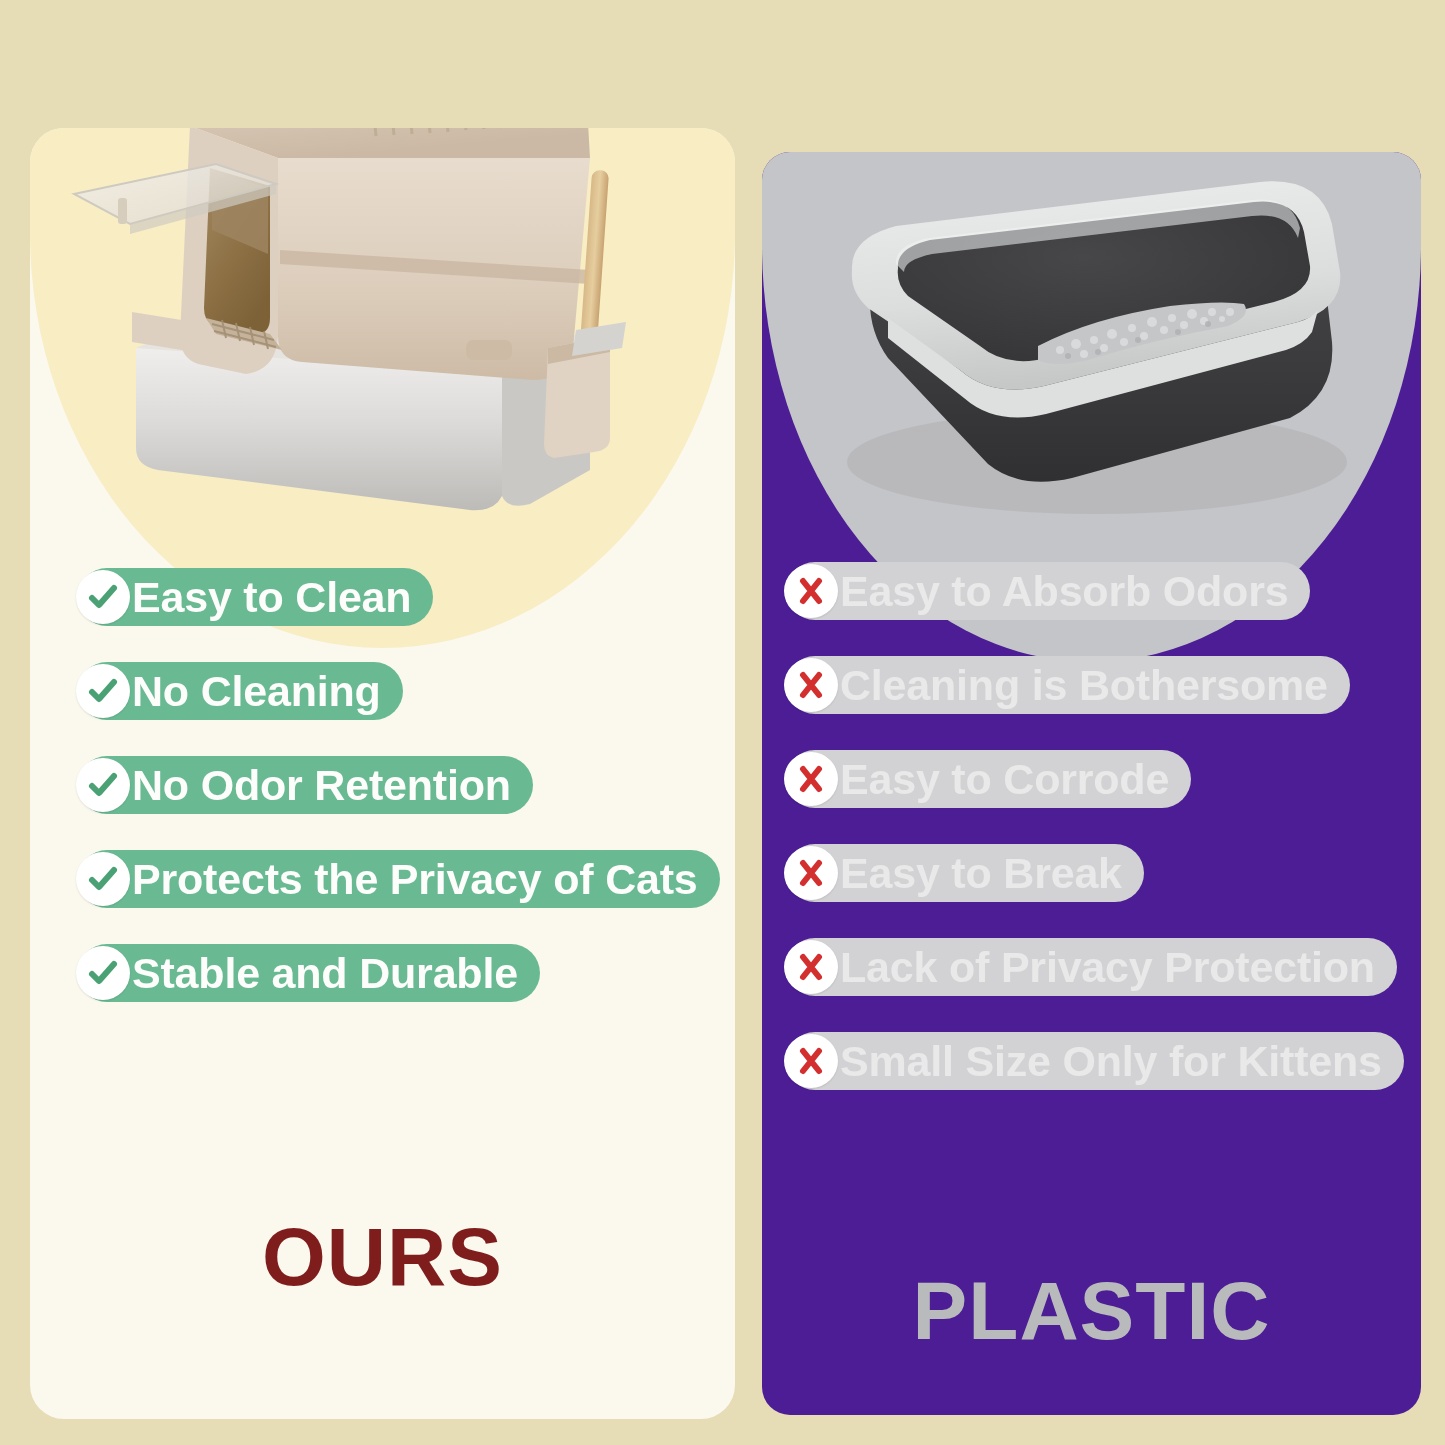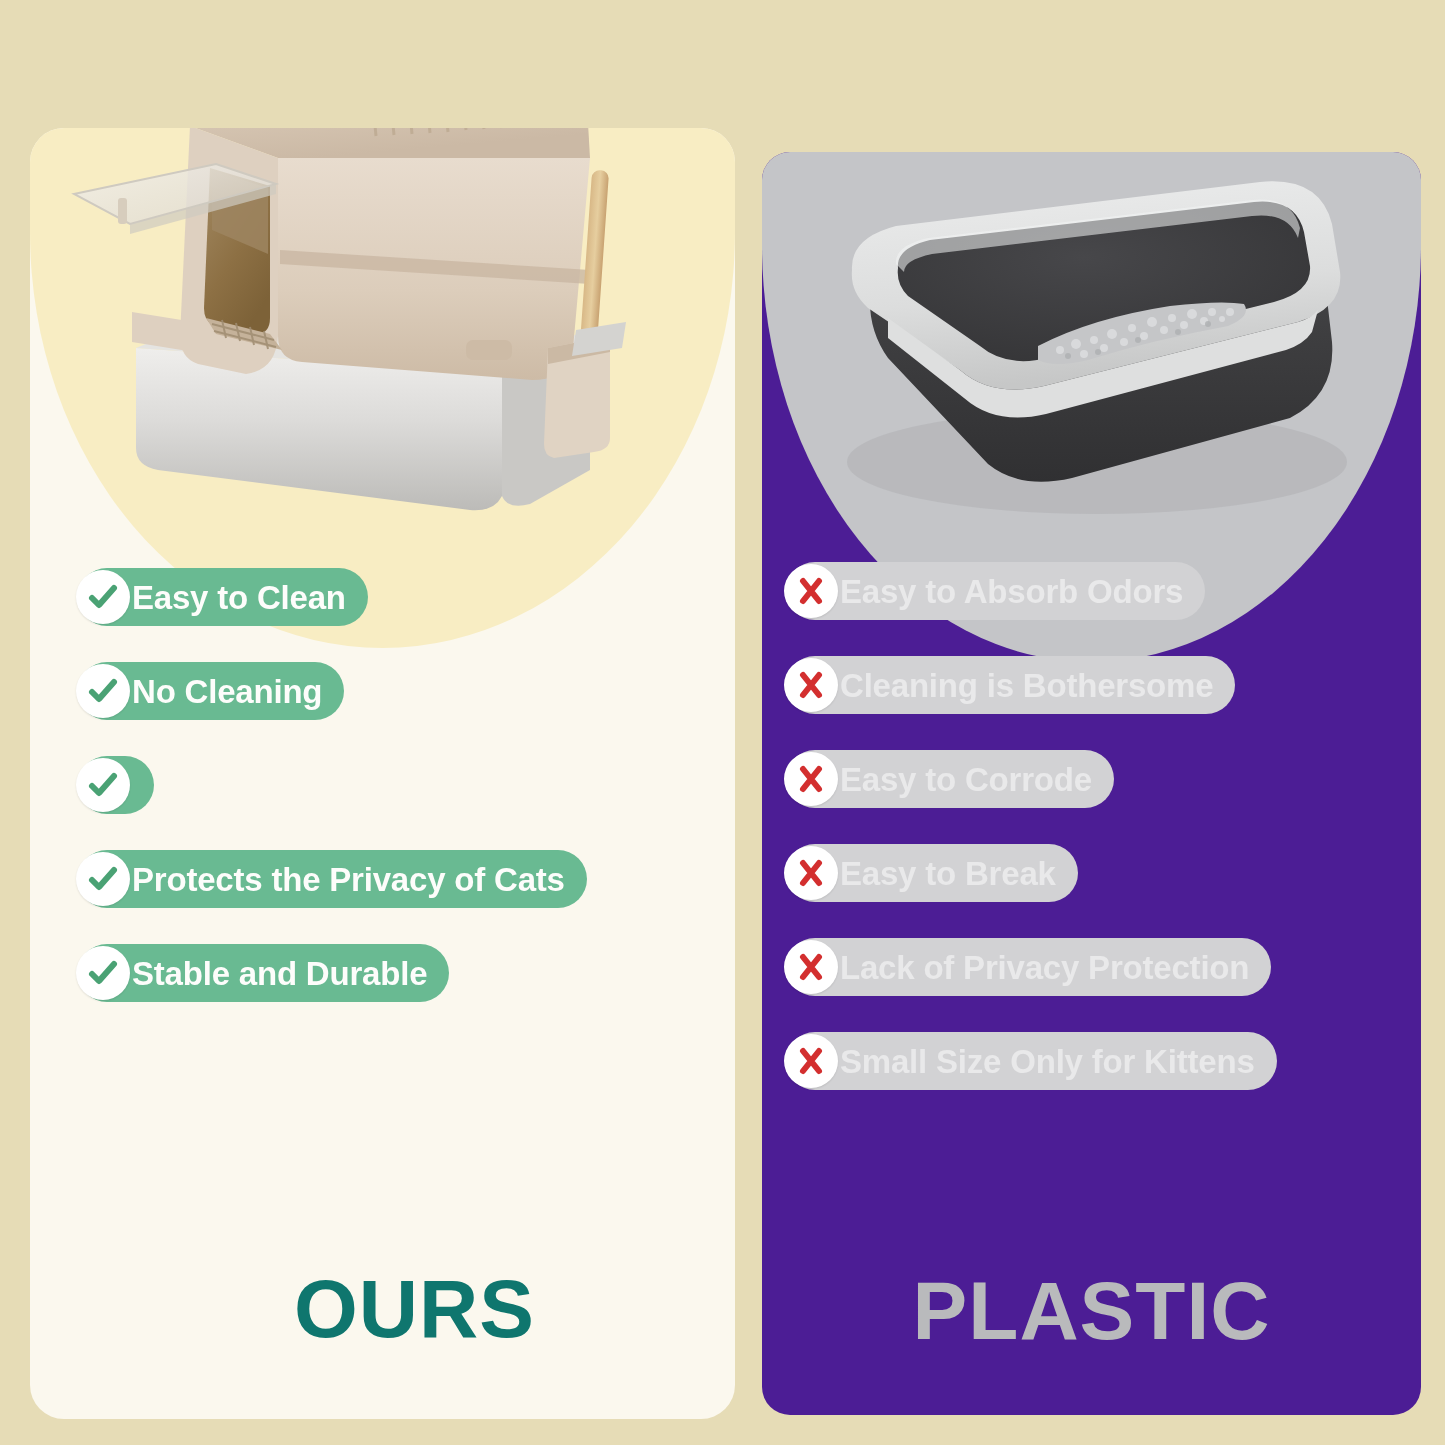--- a/index.html
+++ b/index.html
@@ -112,21 +112,21 @@
     box-sizing: border-box;
     white-space: nowrap;
   }
   .pill-ours {
     background: #69ba92;
   }
   .pill-plastic {
     background: #d2d2d4;
   }
   .pill-label {
-    font-size: 33px;
+    font-size: 43px;
     font-weight: bold;
     letter-spacing: -0.2px;
     line-height: 1;
   }
   .pill-ours .pill-label {
     color: #fdfdfb;
   }
   .pill-plastic .pill-label {
     color: #e9e9ea;
   }
@@ -151,23 +151,22 @@
   .brand {
     position: absolute;
     width: 100%;
     text-align: center;
     font-size: 82px;
     font-weight: bold;
     line-height: 1;
     letter-spacing: 1px;
   }
   .brand-ours {
-    top: 1140px;
-    color: #0f766e;
-    padding-left: 32px;
+    top: 1088px;
+    color: #7f1d1d;
   }
   .brand-plastic {
     top: 1118px;
     color: #b9babc;
   }
 </style>
 </head>
 <body>
 
 <div class="stage">
@@ -286,20 +285,21 @@
         </span>
         <span class="pill-label">No Cleaning</span>
       </div>
 
       <div class="pill pill-ours">
         <span class="badge">
           <svg width="40" height="40" viewBox="0 0 40 40">
             <path d="M9 21 L16 28 L31 11" fill="none" stroke="#4aa274" stroke-width="6" stroke-linecap="round" stroke-linejoin="round"></path>
           </svg>
         </span>
+        <span class="pill-label">No Odor Retention</span>
       </div>
 
       <div class="pill pill-ours">
         <span class="badge">
           <svg width="40" height="40" viewBox="0 0 40 40">
             <path d="M9 21 L16 28 L31 11" fill="none" stroke="#4aa274" stroke-width="6" stroke-linecap="round" stroke-linejoin="round"></path>
           </svg>
         </span>
         <span class="pill-label">Protects the Privacy of Cats</span>
       </div>

